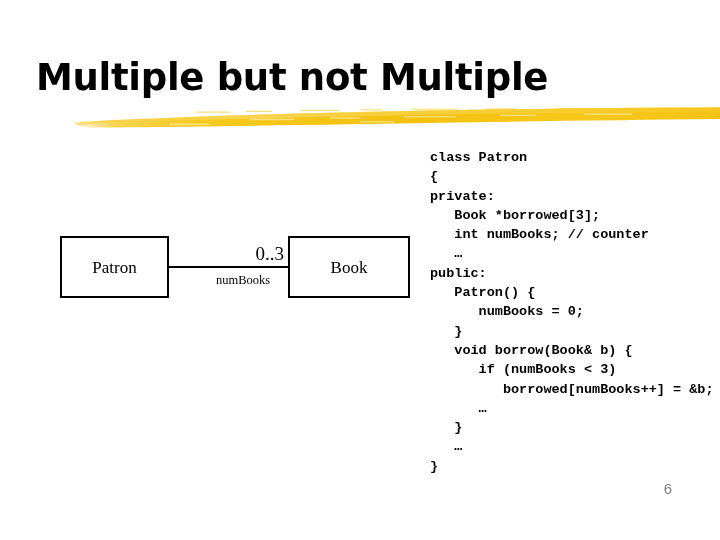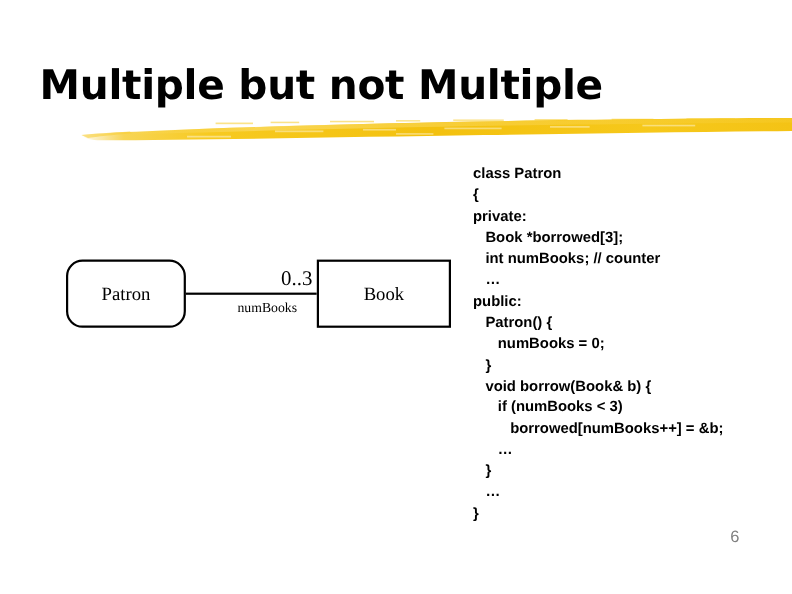--- a/index.html
+++ b/index.html
@@ -63,21 +63,20 @@
     font-family: "Liberation Serif", "DejaVu Serif", serif;
     font-size: 17px;
     color: #000000;
     line-height: 1;
   }
   #uml-box-patron {
     left: 10px;
     top: 8px;
     width: 109px;
     height: 62px;
-    border-radius: 15px;
   }
   #uml-box-book {
     left: 238px;
     top: 8px;
     width: 122px;
     height: 62px;
   }
   #uml-association-line {
     position: absolute;
     left: 119px;
@@ -107,21 +106,21 @@
     text-align: center;
     font-size: 12.5px;
   }
 
   
   #code-listing {
     position: absolute;
     left: 430px;
     top: 148px;
     width: 285px;
-    font-family: Liberation Sans, sans-serif;
+    font-family: Liberation Mono, monospace;
     font-weight: bold;
     font-size: 13.5px;
     line-height: 19.3px;
     color: #000000;
     white-space: pre;
   }
   .code-line {
     white-space: pre;
   }
 

